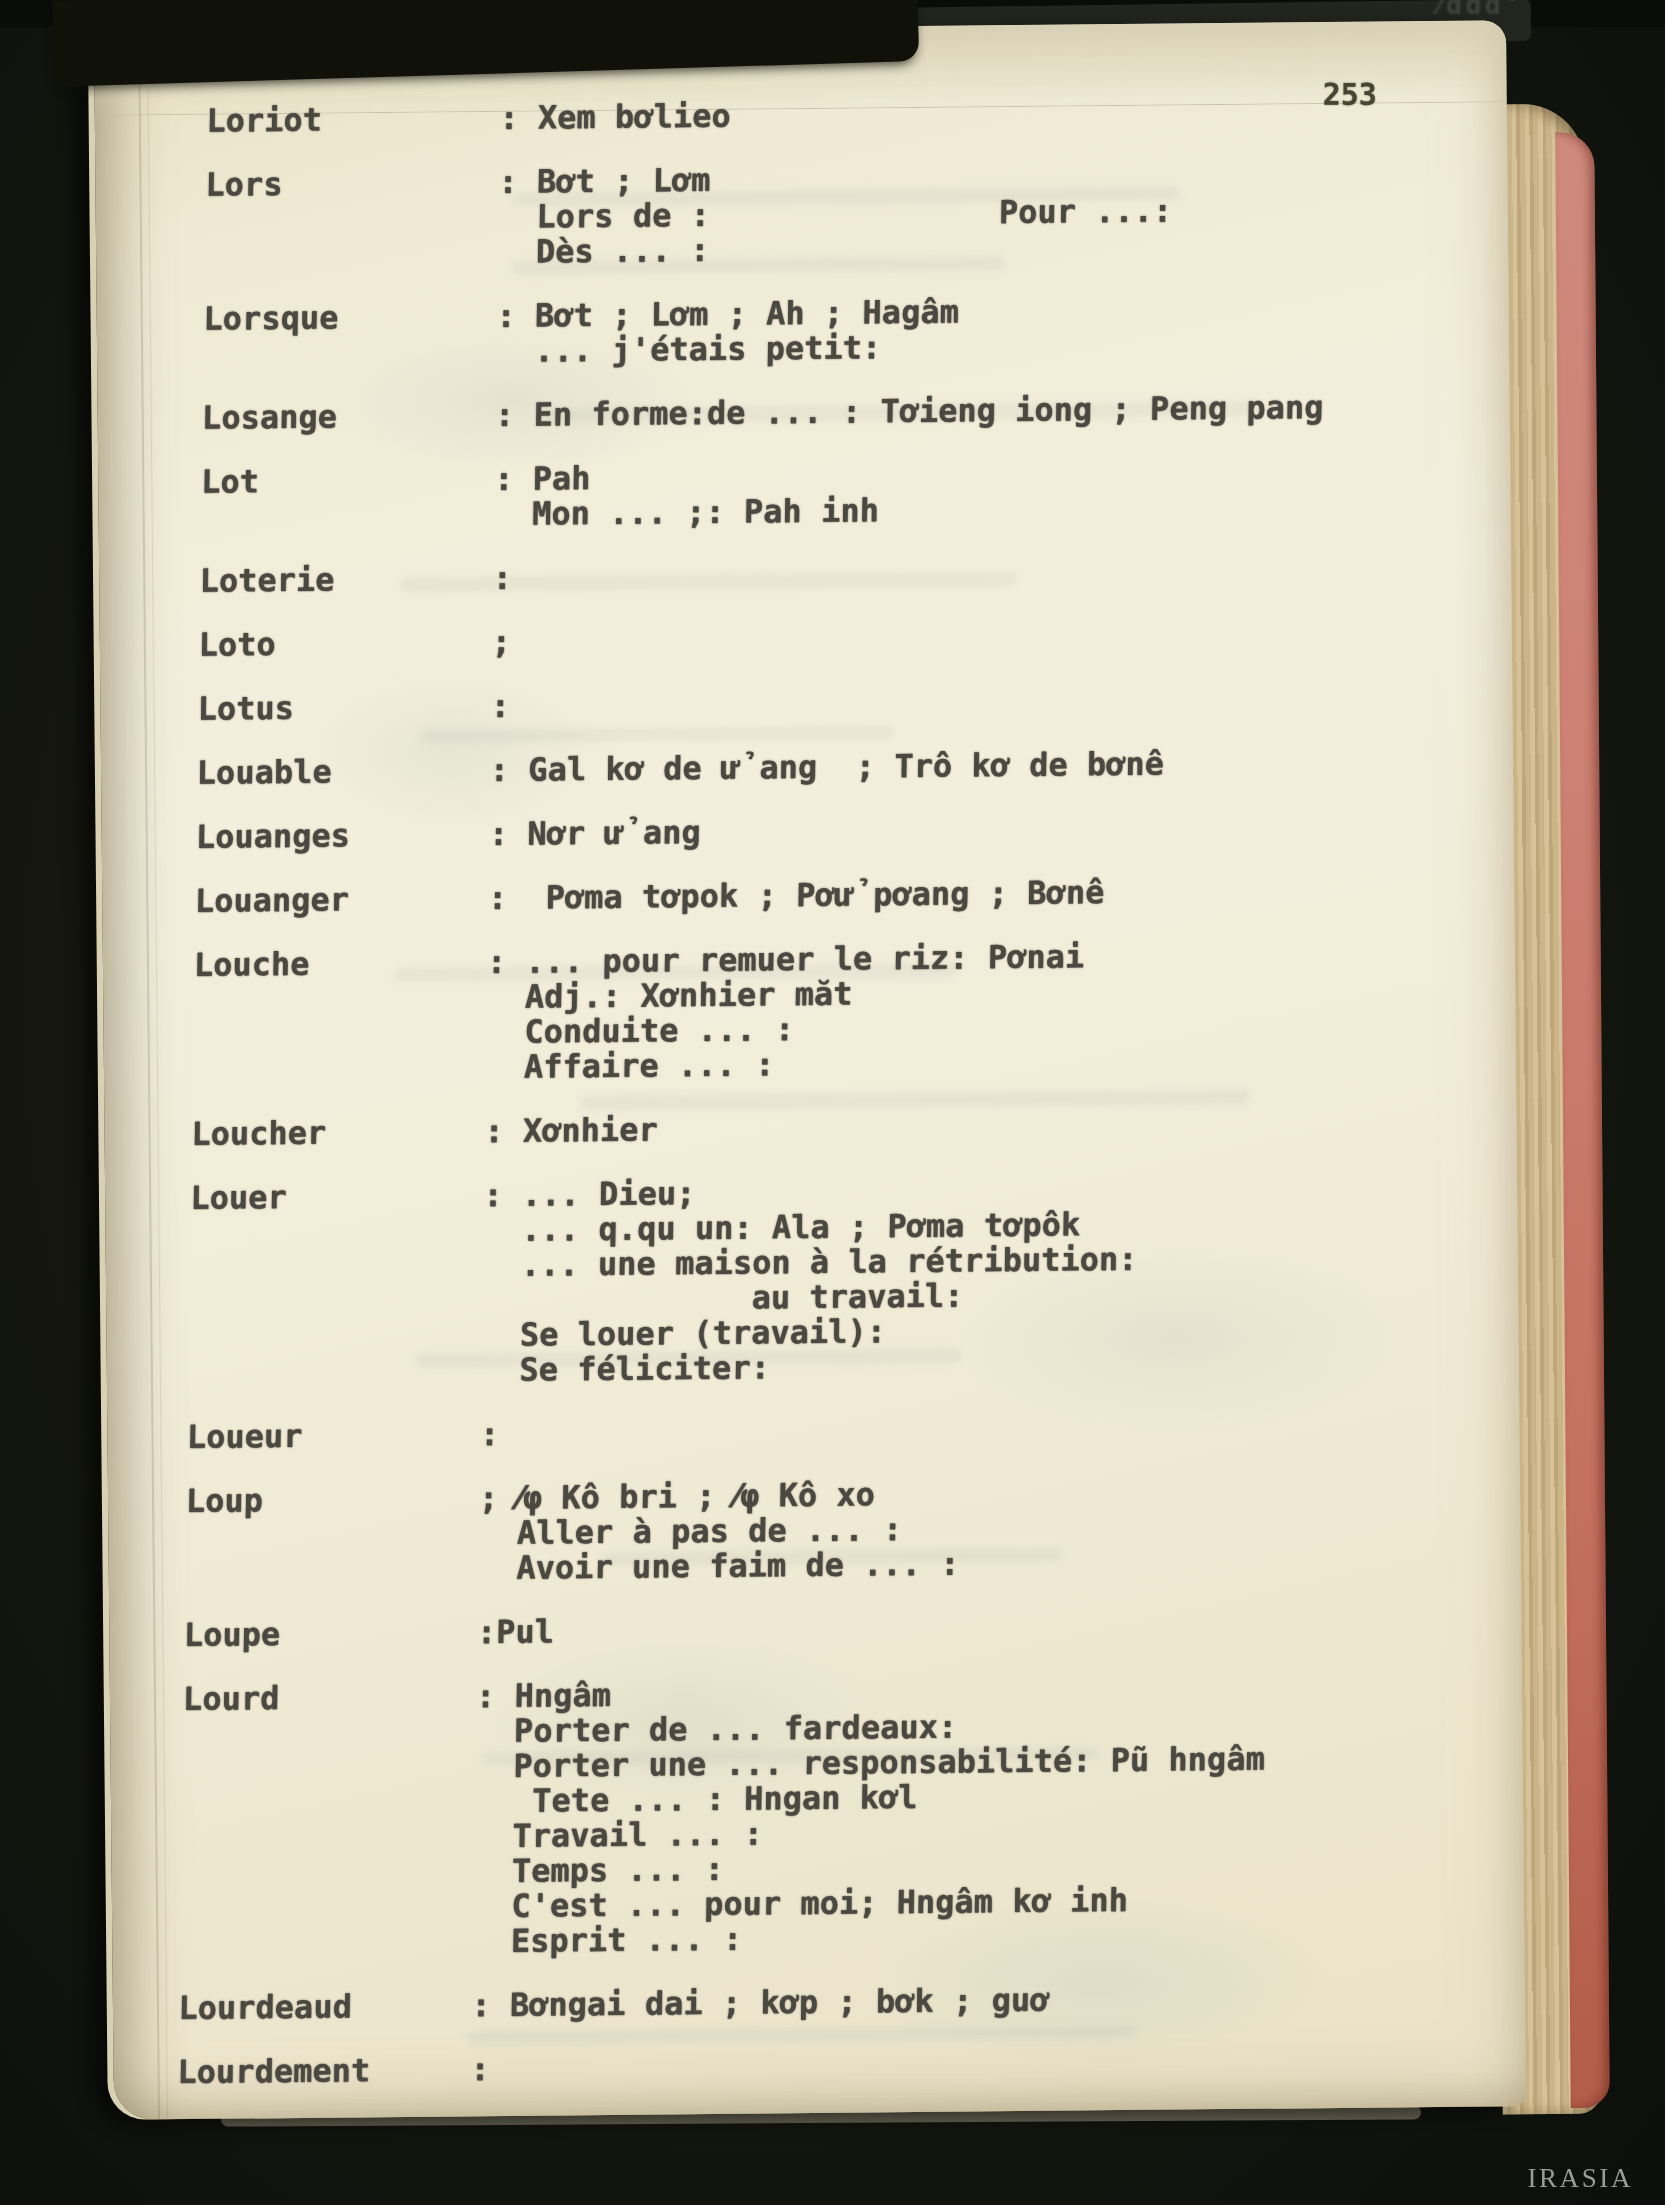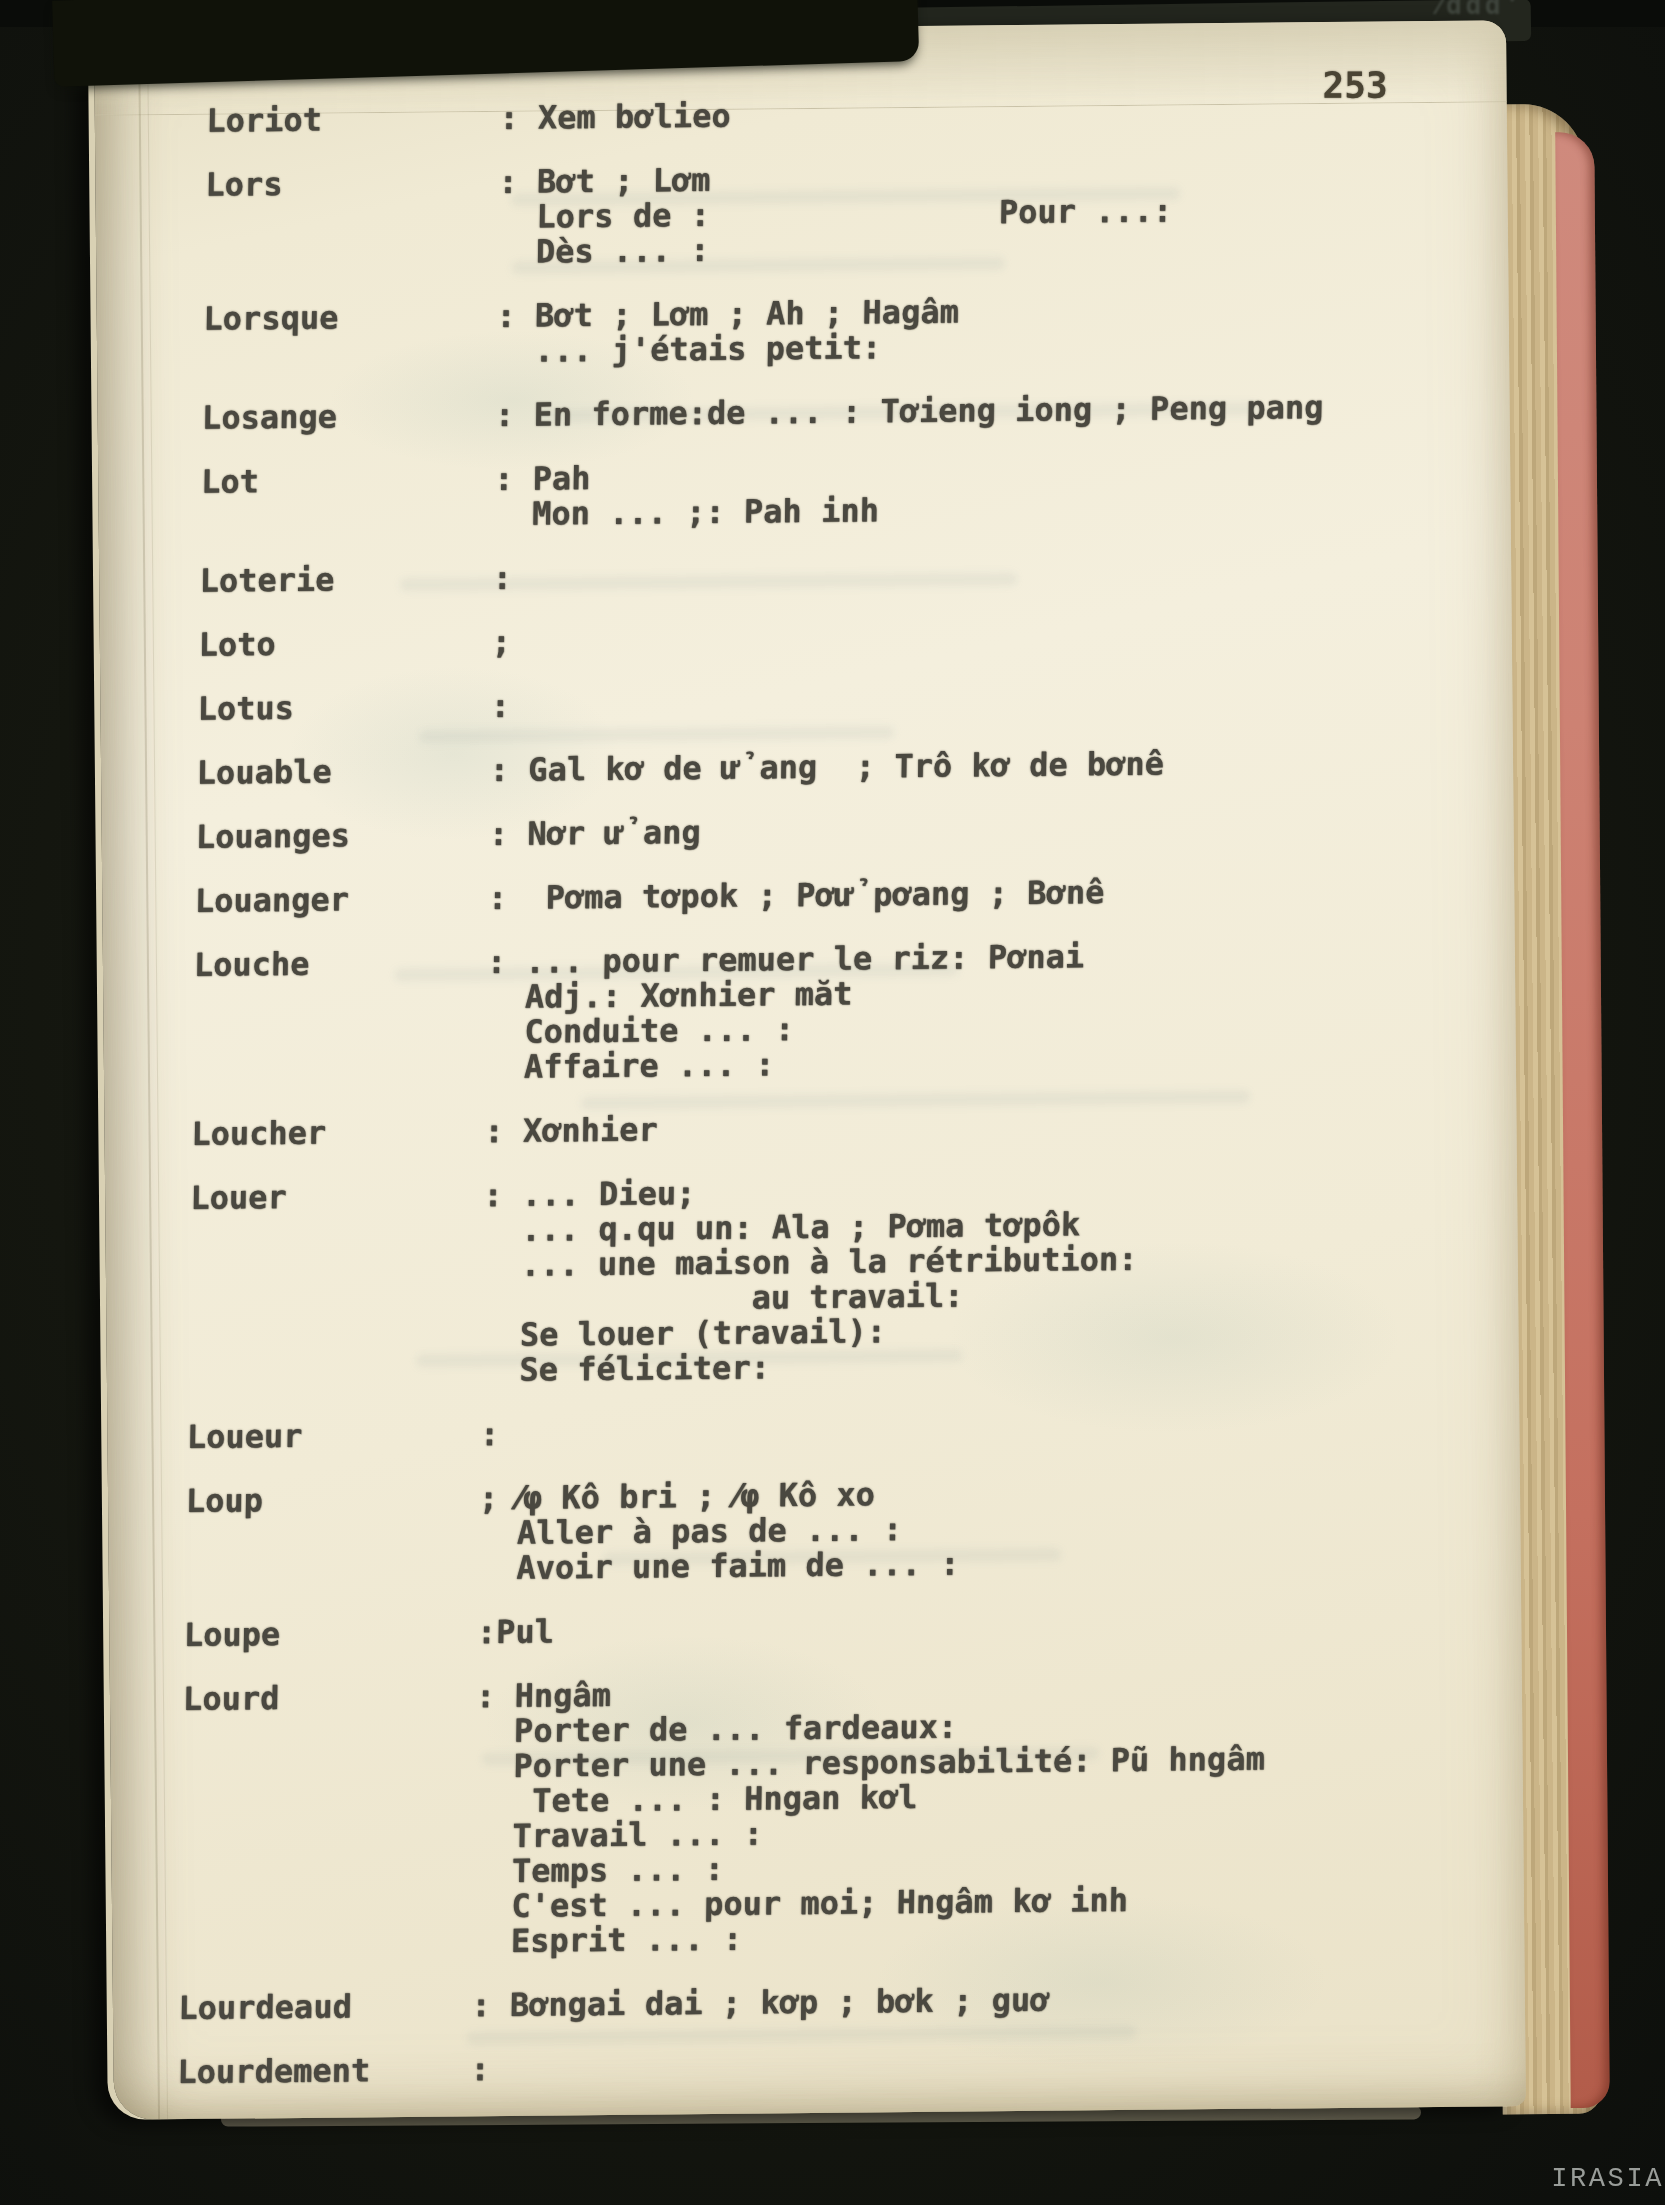--- a/index.html
+++ b/index.html
@@ -52,43 +52,43 @@
   }
   .crease{position:absolute;top:0;bottom:0;width:1.8px;background:rgba(100,90,60,.20);}
   .crease.c1{left:44px;} .crease.c2{left:53px;width:0.9px;background:rgba(100,90,60,.13);}
   .top-curl{
     position:absolute;left:53px;top:-25px;width:865px;height:86px;
     background:#101209;border-radius:0 0 19.4px 8.8px;
     transform:rotate(-1.7deg);transform-origin:100% 50%;
     box-shadow:0 6.2px 10.6px -3.5px rgba(14,16,9,.75);
   }
   .page-number{
-    position:absolute;left:1228px;top:43px;
-    font-size:36px;font-weight:bold;color:#4a4434;
+    position:absolute;left:1228px;top:55px;
+    font-size:30px;font-weight:bold;color:#4a4434;
     text-shadow:0 0 1.8px rgba(74,68,52,.8);transform:rotate(0.6deg);
   }
   .typed{
     position:absolute;left:0;top:71px;width:100%;
     transform:skewX(-1.4deg);transform-origin:0 0;
     font-size:32px;font-weight:bold;color:#4a4840;
     text-shadow:0 0 1.9px rgba(58,54,44,.78), 0.5px 0.5px 0 rgba(58,54,44,.28);
   }
   .entry{position:relative;margin-bottom:29px;}
   .headword{position:absolute;left:112px;top:0;line-height:35px;white-space:pre;}
   .lines{margin-left:405px;line-height:35px;white-space:pre;}
   .def-line{min-height:35px;}
   .ghost{position:absolute;background:rgba(128,152,146,.10);border-radius:8px;filter:blur(3.5px);}
   .blot{position:absolute;border-radius:50%;background:radial-gradient(rgba(140,170,160,.13),rgba(140,170,160,0) 70%);}
   .corner-mark{
     position:absolute;left:1438px;top:-10.6px;font-size:26.5px;font-weight:bold;
     color:#3e443c;letter-spacing:3.5px;filter:blur(0.9px);
   }
   .watermark{
-    position:absolute;right:2px;bottom:12.4px;
-    font-family:Liberation Mono, monospace;
+    position:absolute;right:33px;bottom:12.4px;
+    font-family:Liberation Serif, serif;
     font-size:27px;color:#999d99;letter-spacing:2.6px;margin-left:33px;
   }
 </style>
 </head>
 <body>
 
 <div class="stage">
   <div class="top-dark-strip"></div>
   <div class="behind-page-band"></div>
   <div class="edge-stack"></div>

